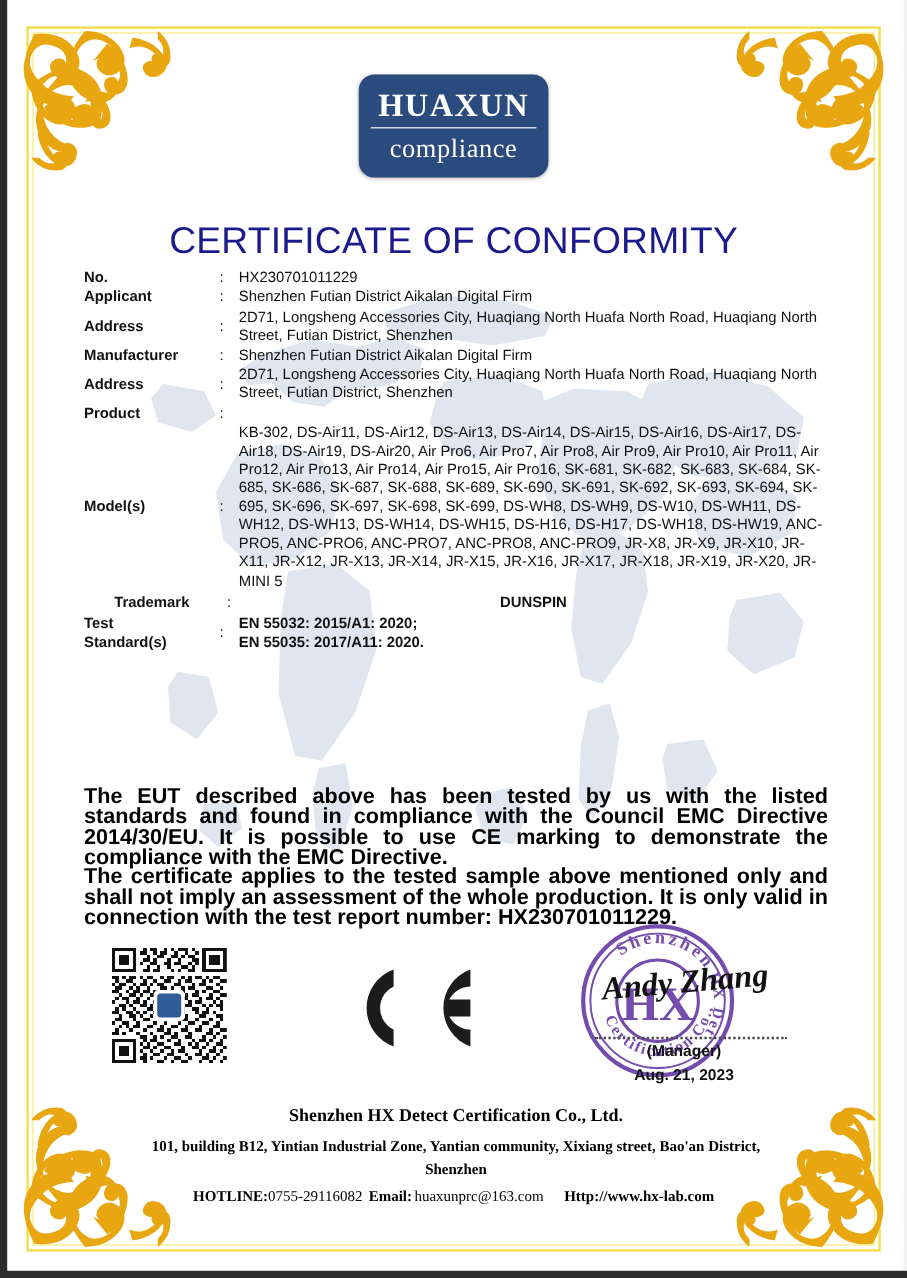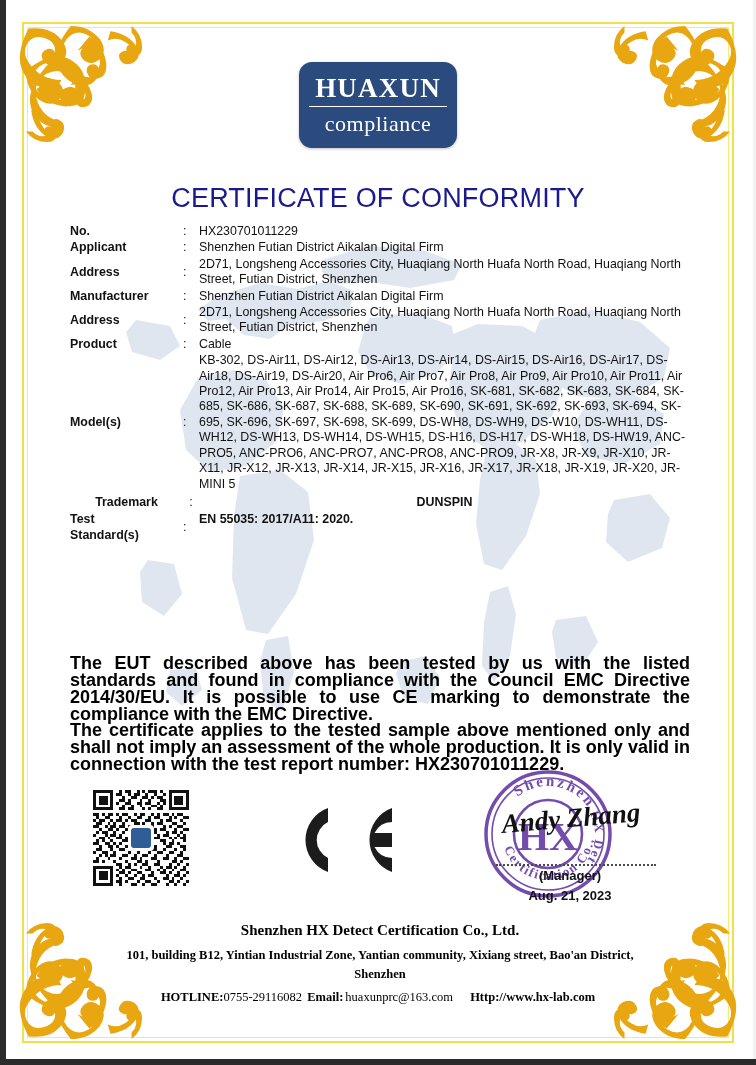--- a/index.html
+++ b/index.html
@@ -59,21 +59,21 @@
     border-bottom:1.5px solid #fff;padding:0 6px 4px 6px;
   }
   .logo-bot{
     color:#fff;font-family:"Liberation Serif", serif;
     font-size:22px;letter-spacing:.5px;line-height:1;margin-top:6px;
   }
 
   
   .title{
     position:absolute;left:0;right:0;top:183px;text-align:center;
-    color:#1a1a8c;font-size:27px;font-weight:400;letter-spacing:.2px;
+    color:#1a1a8c;font-size:31px;font-weight:400;letter-spacing:.2px;
     font-family:"Liberation Sans", sans-serif;
   }
 
   
   .info{
     position:absolute;left:70px;top:224px;width:620px;
     font-size:12.4px;color:#111;line-height:15.4px;
   }
   .row{display:flex;align-items:flex-start;}
   .row .lbl{width:113px;flex:0 0 113px;font-weight:bold;}
@@ -270,21 +270,20 @@
 
     <div class="row center">
       <div class="lbl">Address</div>
       <div class="col">:</div>
       <div class="val">2D71, Longsheng Accessories City, Huaqiang North Huafa North Road, Huaqiang North Street, Futian District, Shenzhen</div>
     </div>
 
     <div class="row">
       <div class="lbl">Product</div>
       <div class="col">:</div>
-      <div class="val">Cable</div>
     </div>
 
     <div class="row center">
       <div class="lbl">Model(s)</div>
       <div class="col">:</div>
       <div class="val">KB-302, DS-Air11, DS-Air12, DS-Air13, DS-Air14, DS-Air15, DS-Air16, DS-Air17, DS-Air18, DS-Air19, DS-Air20, Air Pro6, Air Pro7, Air Pro8, Air Pro9, Air Pro10, Air Pro11, Air Pro12, Air Pro13, Air Pro14, Air Pro15, Air Pro16, SK-681, SK-682, SK-683, SK-684, SK-685, SK-686, SK-687, SK-688, SK-689, SK-690, SK-691, SK-692, SK-693, SK-694, SK-695, SK-696, SK-697, SK-698, SK-699, DS-WH8, DS-WH9, DS-W10, DS-WH11, DS-WH12, DS-WH13, DS-WH14, DS-WH15, DS-H16, DS-H17, DS-WH18, DS-HW19, ANC-PRO5, ANC-PRO6, ANC-PRO7, ANC-PRO8, ANC-PRO9, JR-X8, JR-X9, JR-X10, JR-X11, JR-X12, JR-X13, JR-X14, JR-X15, JR-X16, JR-X17, JR-X18, JR-X19, JR-X20, JR-MINI 5</div>
     </div>
 
     <div class="row" style="margin-top:3px;text-align:center;">
       <div class="lbl">Trademark</div>
@@ -292,20 +291,21 @@
       <div class="val bold">DUNSPIN</div>
     </div>
 
     <div class="row center" style="margin-top:2px;">
       <div class="lbl lbl-2l">
         <div>Test</div>
         <div>Standard(s)</div>
       </div>
       <div class="col">:</div>
       <div class="val bold">
+        <div>EN 55032: 2015/A1: 2020;</div>
         <div>EN 55035: 2017/A11: 2020.</div>
       </div>
     </div>
 
   </div>
 
   <div class="para p1">The EUT described above has been tested by us with the listed standards and found in compliance with the Council EMC Directive 2014/30/EU. It is possible to use CE marking to demonstrate the compliance with the EMC Directive.</div>
   <div class="para p2">The certificate applies to the tested sample above mentioned only and shall not imply an assessment of the whole production. It is only valid in connection with the test report number: HX230701011229.</div>
 
   <div class="qr">

